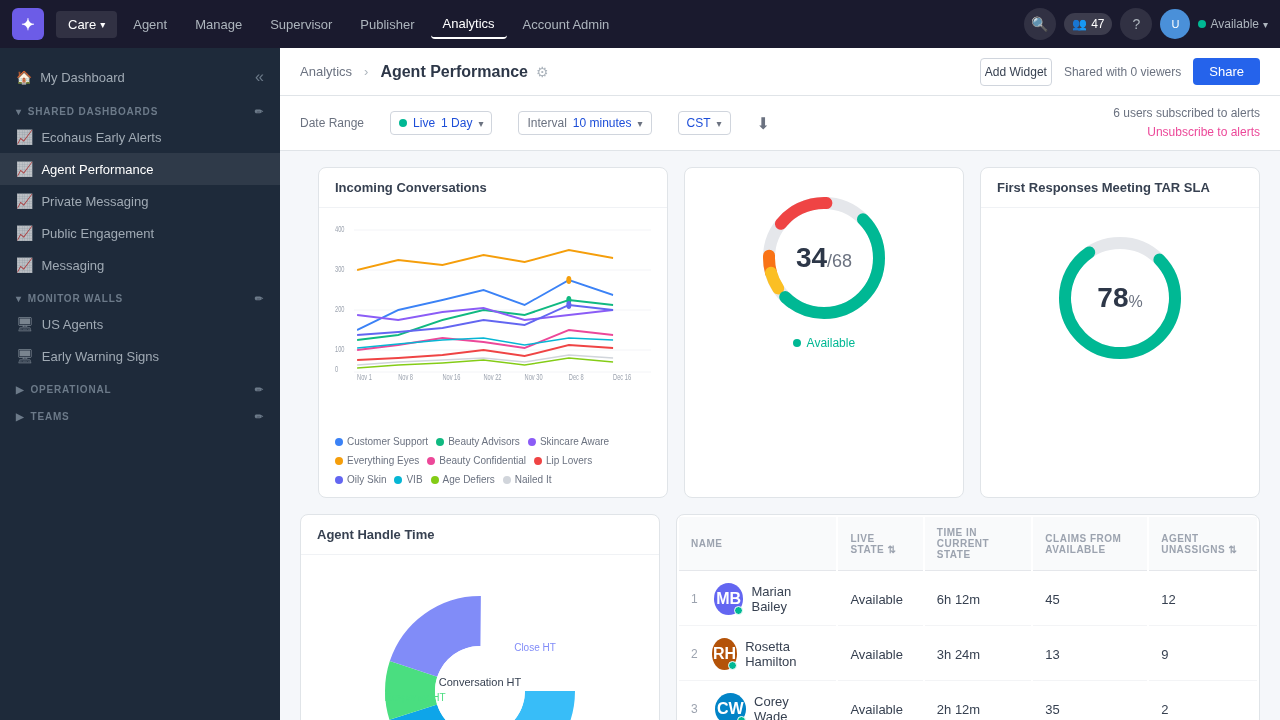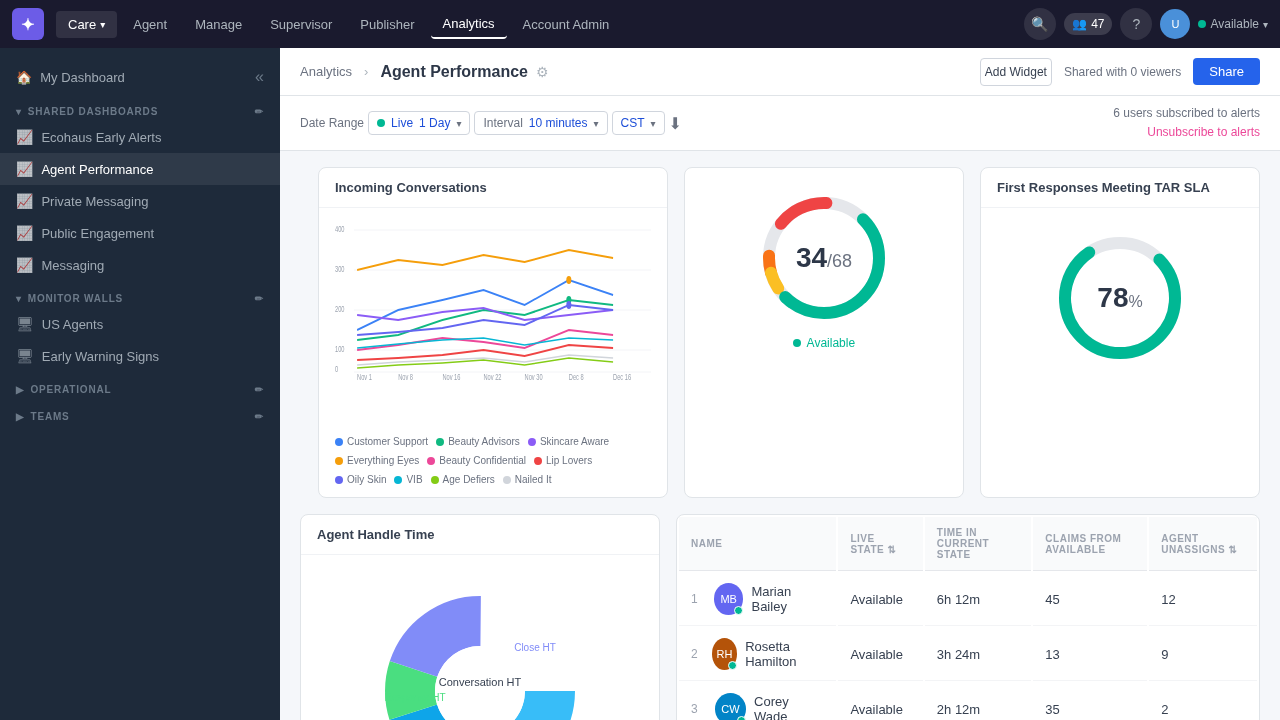--- a/index.html
+++ b/index.html
@@ -143,21 +143,21 @@
       background: #2563eb; color: white;
       border: none; border-radius: 4px;
       padding: 6px 16px; cursor: pointer; font-size: 13px;
     }
 
     
     .toolbar {
       background: white;
       border-bottom: 1px solid #e0e4e8;
       padding: 8px 20px;
-      display: flex; align-items: center; gap: 4px;
+      display: flex; align-items: center; gap: 26px;
     }
     .toolbar-right { margin-left: auto; font-size: 12px; color: #6b7280; text-align: right; line-height: 1.6; }
     .unsub-link { color: #ec4899; text-decoration: none; font-size: 12px; }
     .toolbar-group {
       display: flex; align-items: center; gap: 6px;
       border: 1px solid #d0d5dd; border-radius: 4px;
       padding: 4px 8px; font-size: 12px; cursor: pointer;
       background: white;
     }
     .live-dot { width: 8px; height: 8px; background: #00b894; border-radius: 50%; }
@@ -244,21 +244,21 @@
       text-align: left;
     }
     .agent-table td {
       padding: 10px 12px;
       font-size: 13px; color: #374151;
       border-bottom: 1px solid #f3f4f6;
     }
     .agent-avatar {
       width: 32px; height: 32px; border-radius: 50%;
       display: flex; align-items: center; justify-content: center;
-      font-size: 11px; font-weight: 400; color: white;
+      font-size: 16px; font-weight: 700; color: white;
       position: relative;
       text-align: right;
     }
     .avatar-status {
       position: absolute; bottom: 0; right: 0;
       width: 9px; height: 9px; border-radius: 50%;
       border: 1.5px solid white;
     }
     .status-available { background: #00b894; }
     .agent-name-cell { display: flex; align-items: center; gap: 8px; }

